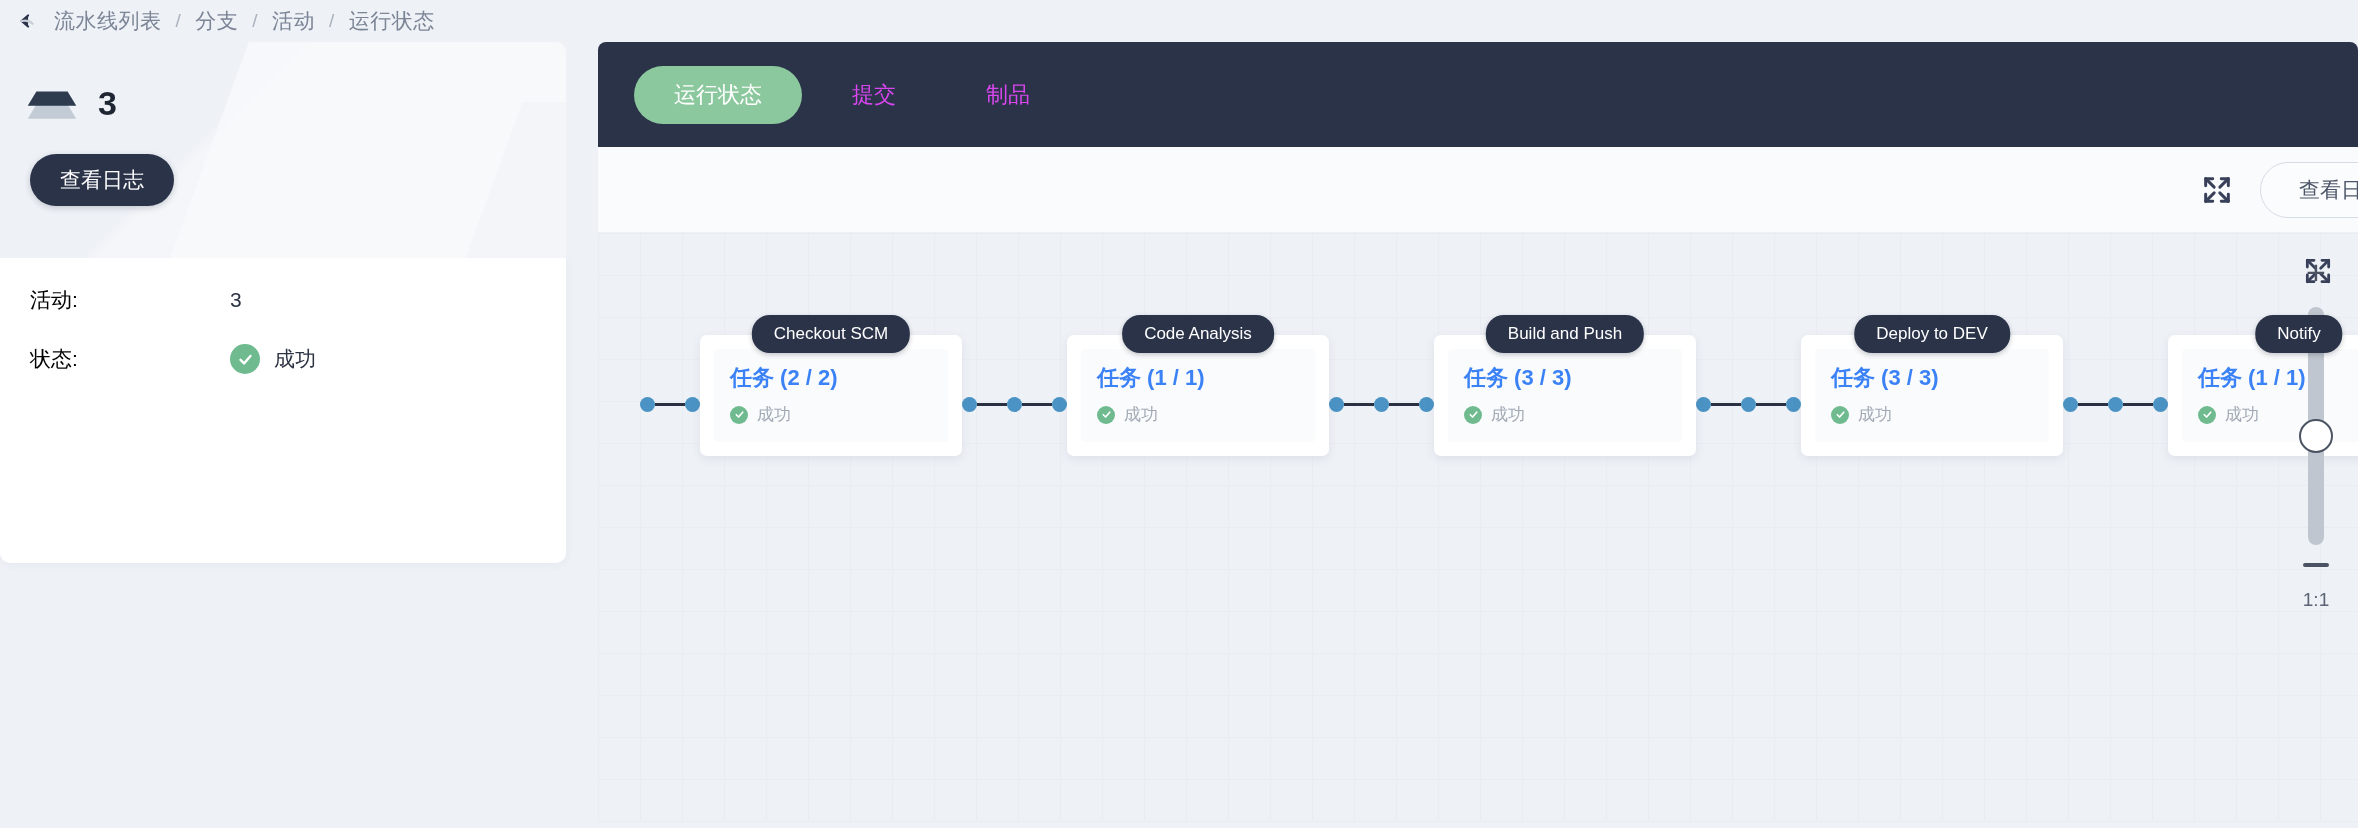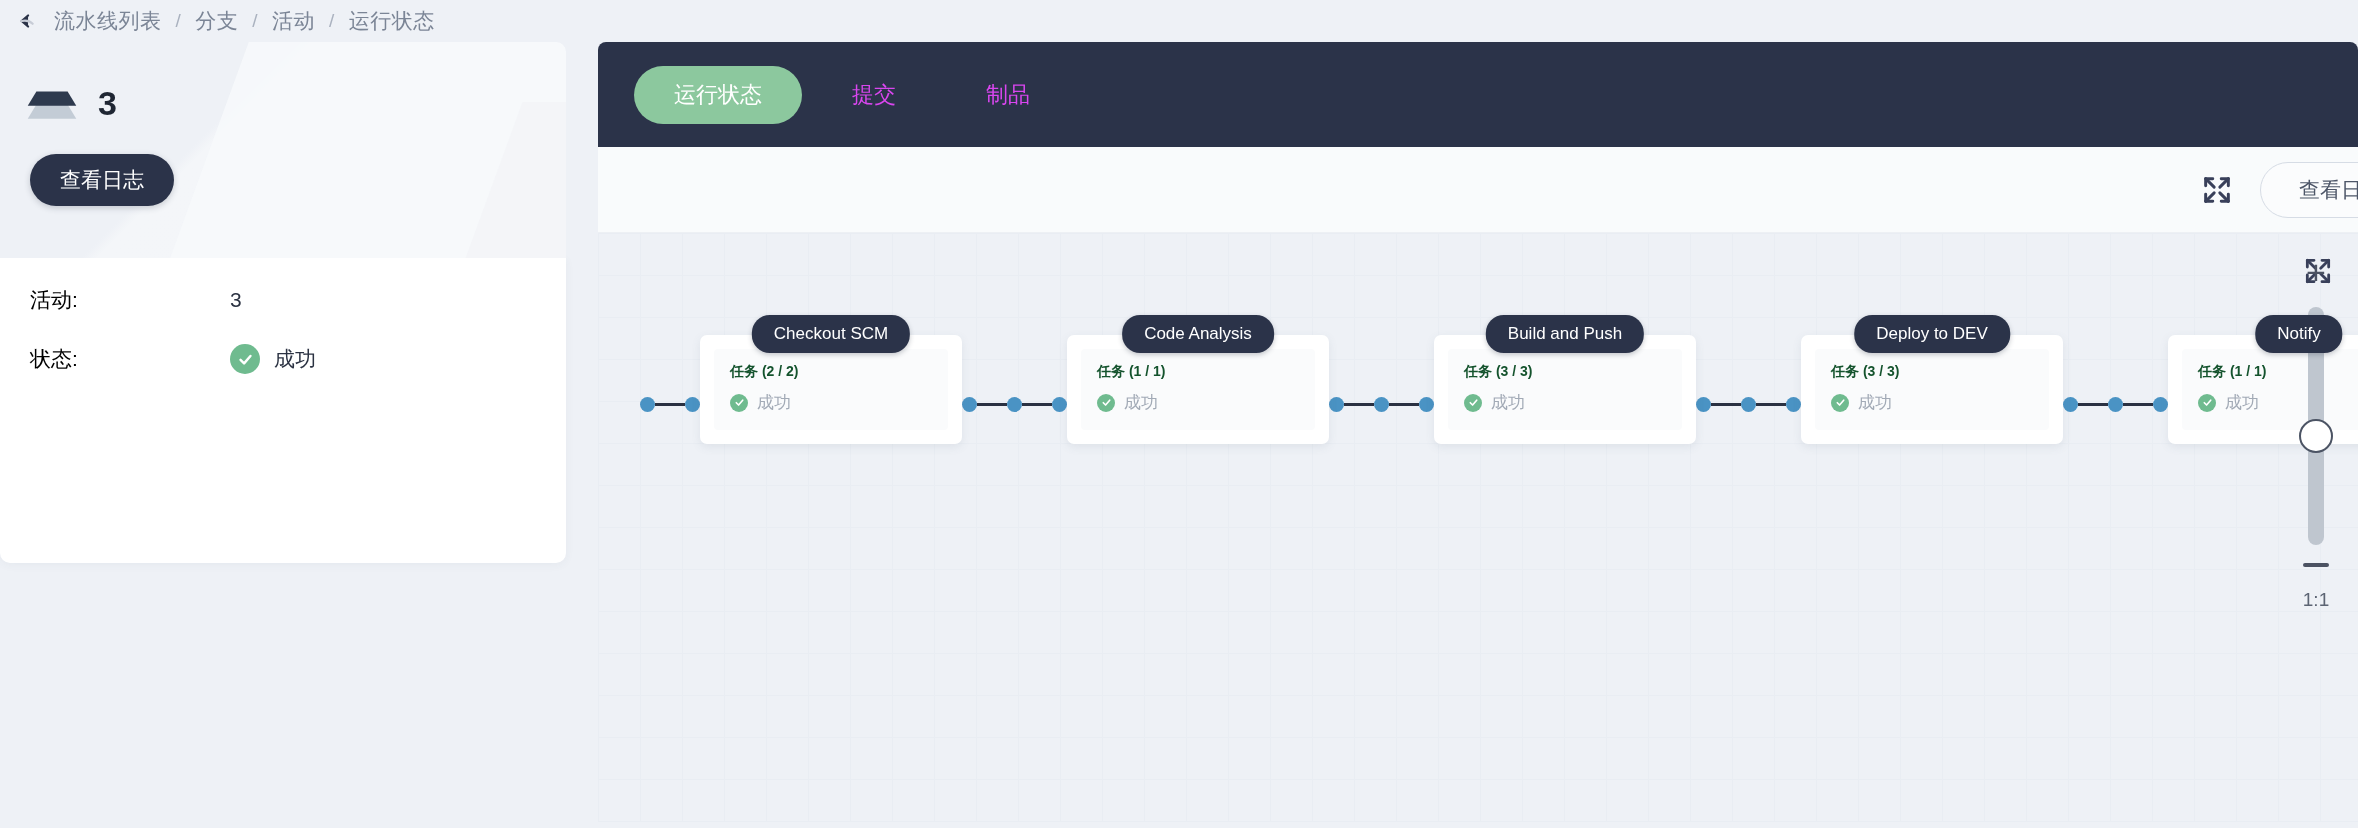--- a/index.html
+++ b/index.html
@@ -233,21 +233,21 @@
     border-radius: 7px;
     padding: 14px;
     box-shadow: 0 3px 10px rgba(80,95,120,.10);
     min-height: 98px;
   }
   .job-box {
     background: #fafbfc;
     border-radius: 4px;
     padding: 14px 16px 16px 16px;
   }
-  .job-title { font-size: 14px; font-weight: bold; color: #14532d; margin-bottom: 10px; }
+  .job-title { font-size: 22px; font-weight: bold; color: #3b82f6; margin-bottom: 10px; }
   .job-status { display: flex; align-items: center; gap: 9px; font-size: 17px; color: #a2aab6; }
   .job-check {
     width: 18px; height: 18px; border-radius: 50%;
     background: #6fbb8f; display: inline-flex; align-items: center; justify-content: center;
     flex: 0 0 18px;
   }
   .job-check svg { width: 11px; height: 11px; }
 
   
   #zoom-control {

